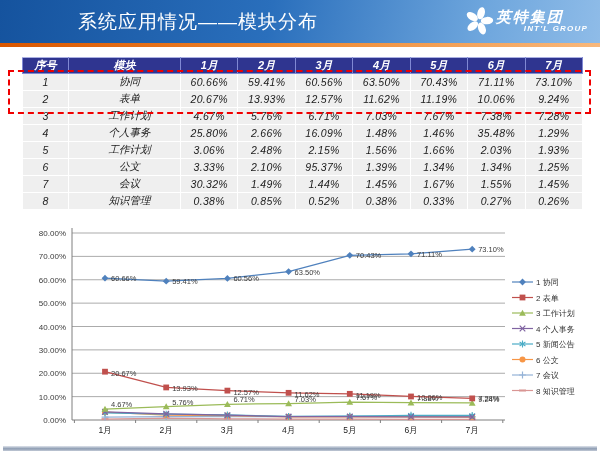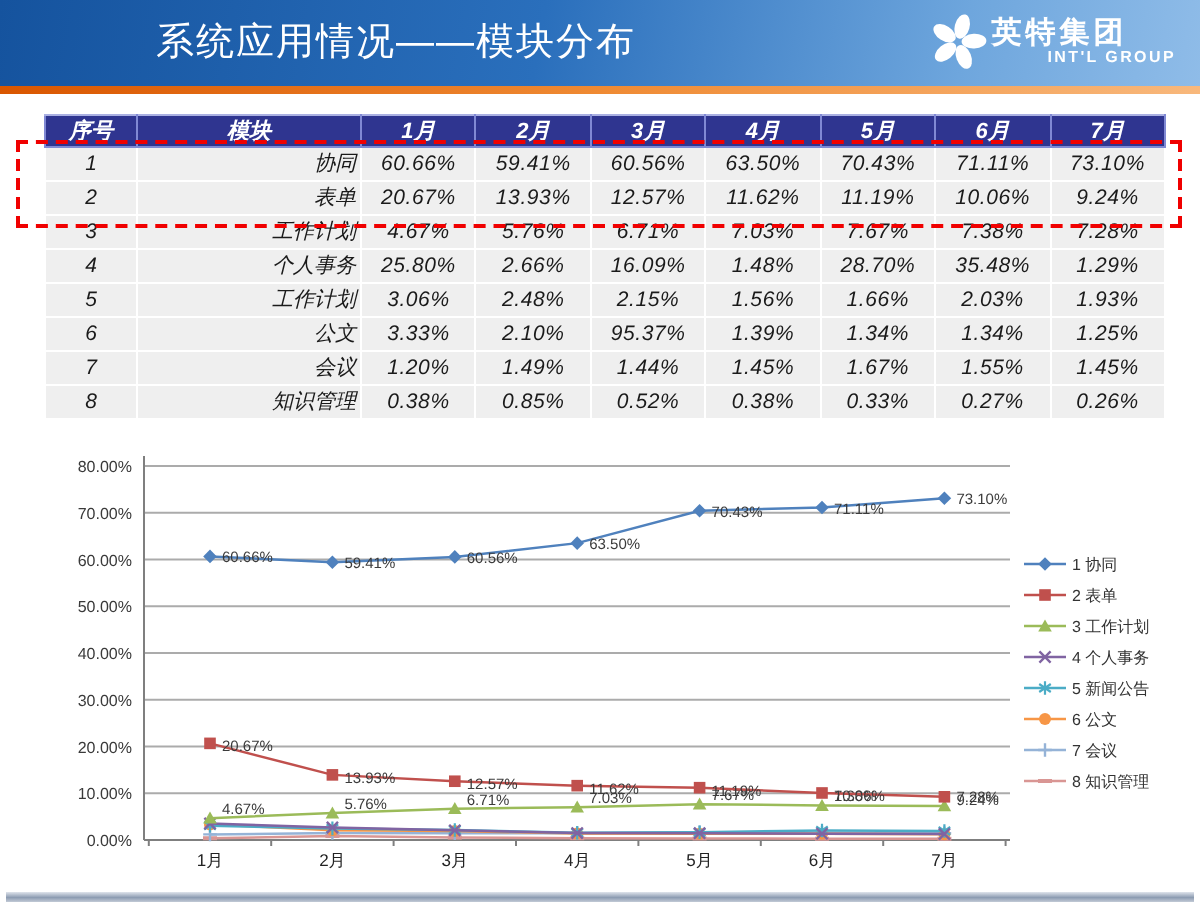--- a/index.html
+++ b/index.html
@@ -4,37 +4,37 @@
 <style>
   html,body{margin:0;padding:0;background:#e8e8e8;}
   *{box-sizing:border-box;font-family:"Liberation Sans","DejaVu Sans",sans-serif;}
   .slide{position:relative;width:600px;height:453px;background:#ffffff;overflow:hidden;margin:0 auto;}
 
   
   .header{position:absolute;left:0;top:0;width:600px;height:43px;
     background:linear-gradient(100deg,#15539e 0%,#2a6fbc 45%,#6ea6dd 80%,#8fbce8 100%);}
   .header-title{position:absolute;left:34px;top:0;line-height:43px;color:#ffffff;
     font-size:19px;font-weight:normal;letter-spacing:1px;white-space:nowrap;margin-left:44px;}
-  .logo{position:absolute;right:12px;top:4px;display:flex;align-items:center;gap:0;}
+  .logo{position:absolute;right:12px;top:4px;display:flex;align-items:center;gap:0;font-style:italic;}
   .logo-text{display:flex;flex-direction:column;line-height:1.05;}
   .logo-cn{color:#fff;font-size:15px;font-weight:bold;letter-spacing:2px;}
   .logo-en{color:#fff;font-size:8px;font-weight:bold;letter-spacing:1.2px;padding-left:28px;}
 
   
   .accent-line{position:absolute;left:0;top:43px;width:600px;height:4px;
     background:linear-gradient(to right,#d95600,#ef8a33,#f8b87c);}
 
   
   .usage-table{position:absolute;left:22px;top:57px;width:561px;border-collapse:collapse;table-layout:fixed;font-style:italic;}
   .usage-table th{background:#2f3590;color:#ffffff;font-size:11px;font-weight:bold;height:16px;
     padding:0;border:1px solid #8089d4;border-top:1px solid #aab0e2;text-align:center;}
   .usage-table td{background:#efefef;border:1px solid #ffffff;height:17px;padding:0 2px;
     font-size:10.5px;color:#1a1a1a;}
   .usage-table td.c-no{text-align:center;}
-  .usage-table td.c-module{text-align:right;padding-left:12px;}
+  .usage-table td.c-module{text-align:center;padding-left:12px;}
   .usage-table td.c-val{text-align:center;letter-spacing:0.3px;}
 
   
   .highlight-box{position:absolute;left:8px;top:70px;width:583px;height:44px;
     border:2px dashed #f00000;pointer-events:none;z-index:5;}
 
   
   .chart-svg{position:absolute;left:28px;top:220px;z-index:2;}
 
   
@@ -126,21 +126,21 @@
           <td class="c-val">7.38%</td>
           <td class="c-val">7.28%</td>
         </tr>
         <tr>
           <td class="c-no">4</td>
           <td class="c-module">个人事务</td>
           <td class="c-val">25.80%</td>
           <td class="c-val">2.66%</td>
           <td class="c-val">16.09%</td>
           <td class="c-val">1.48%</td>
-          <td class="c-val">28.70%</td>
+          <td class="c-val">1.46%</td>
           <td class="c-val">35.48%</td>
           <td class="c-val">1.29%</td>
         </tr>
         <tr>
           <td class="c-no">5</td>
           <td class="c-module">工作计划</td>
           <td class="c-val">3.06%</td>
           <td class="c-val">2.48%</td>
           <td class="c-val">2.15%</td>
           <td class="c-val">1.56%</td>
@@ -155,21 +155,21 @@
           <td class="c-val">2.10%</td>
           <td class="c-val">95.37%</td>
           <td class="c-val">1.39%</td>
           <td class="c-val">1.34%</td>
           <td class="c-val">1.34%</td>
           <td class="c-val">1.25%</td>
         </tr>
         <tr>
           <td class="c-no">7</td>
           <td class="c-module">会议</td>
-          <td class="c-val">1.20%</td>
+          <td class="c-val">30.32%</td>
           <td class="c-val">1.49%</td>
           <td class="c-val">1.44%</td>
           <td class="c-val">1.45%</td>
           <td class="c-val">1.67%</td>
           <td class="c-val">1.55%</td>
           <td class="c-val">1.45%</td>
         </tr>
         <tr>
           <td class="c-no">8</td>
           <td class="c-module">知识管理</td>

